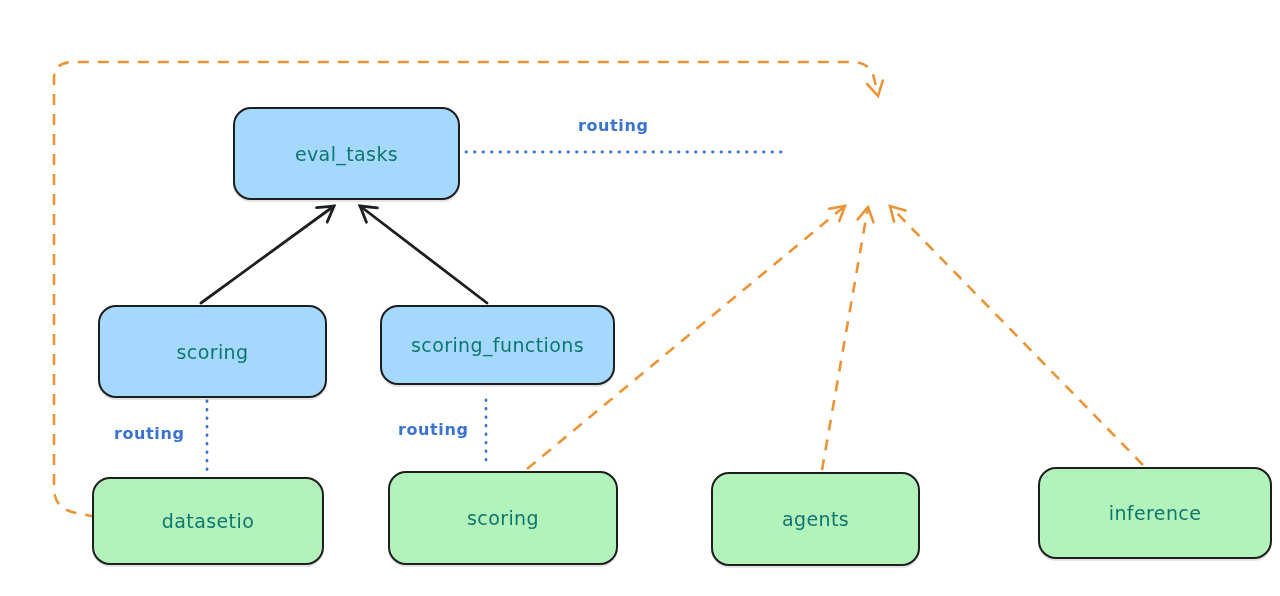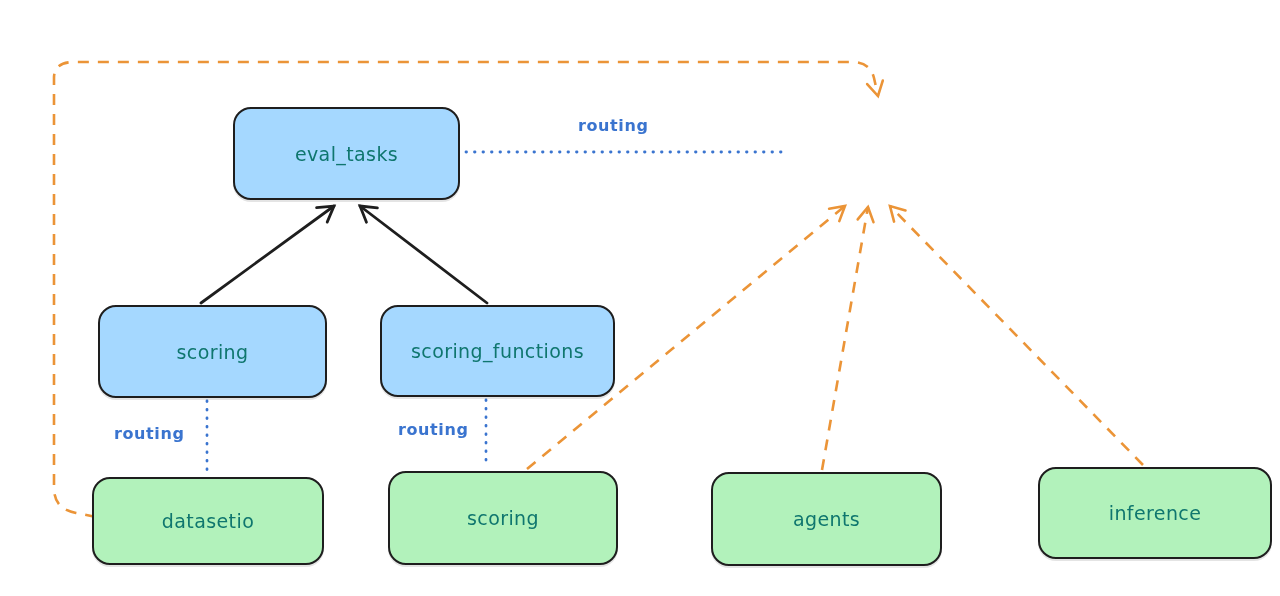--- a/index.html
+++ b/index.html
@@ -92,33 +92,33 @@
 
   <div class="node" style="left: 233px; top: 107px; width: 227px; height: 93px; background-color: rgb(165, 216, 255); border-color: rgb(30, 30, 30);">
     <span class="node-label">eval_tasks</span>
   </div>
 
 
   <div class="node" style="left: 98px; top: 305px; width: 229px; height: 93px; background-color: rgb(165, 216, 255); border-color: rgb(30, 30, 30);">
     <span class="node-label">scoring</span>
   </div>
 
-  <div class="node" style="left: 380px; top: 305px; width: 235px; height: 92px; background-color: rgb(165, 216, 255); border-color: rgb(30, 30, 30);">
+  <div class="node" style="left: 380px; top: 305px; width: 235px; height: 80px; background-color: rgb(165, 216, 255); border-color: rgb(30, 30, 30);">
     <span class="node-label">scoring_functions</span>
   </div>
 
   <div class="node" style="left: 92px; top: 477px; width: 232px; height: 88px; background-color: rgb(178, 242, 187); border-color: rgb(30, 30, 30);">
     <span class="node-label">datasetio</span>
   </div>
 
   <div class="node" style="left: 388px; top: 471px; width: 230px; height: 94px; background-color: rgb(178, 242, 187); border-color: rgb(30, 30, 30); text-align: right;">
     <span class="node-label">scoring</span>
   </div>
 
-  <div class="node" style="left: 711px; top: 472px; width: 231px; height: 94px; background-color: rgb(178, 242, 187); border-color: rgb(30, 30, 30);">
+  <div class="node" style="left: 711px; top: 472px; width: 209px; height: 94px; background-color: rgb(178, 242, 187); border-color: rgb(30, 30, 30);">
     <span class="node-label">agents</span>
   </div>
 
   <div class="node" style="left: 1022px; top: 467px; width: 234px; height: 92px; background-color: rgb(178, 242, 187); border-color: rgb(30, 30, 30); margin-left: 16px;">
     <span class="node-label">inference</span>
   </div>
 
   <div class="edge-label" style="left: 578px; top: 116px; color: rgb(58, 116, 207);">routing</div>
 
   <div class="edge-label" style="left: 114px; top: 424px; color: rgb(58, 116, 207);">routing</div>

